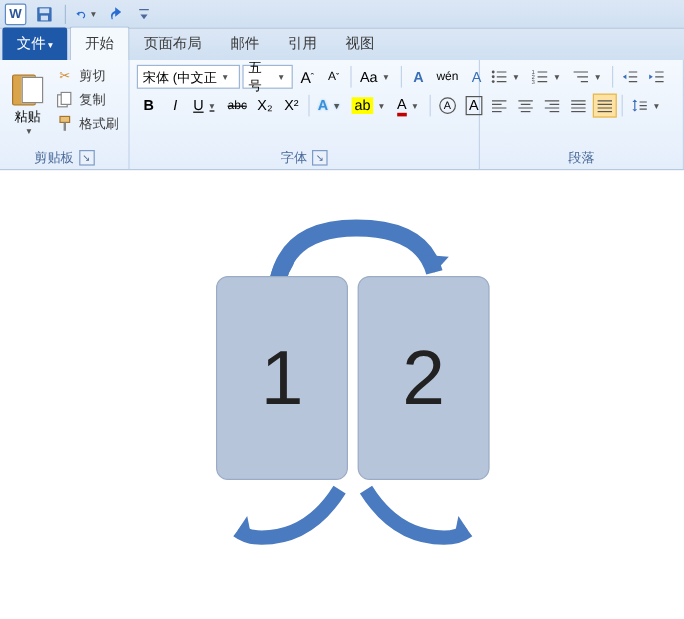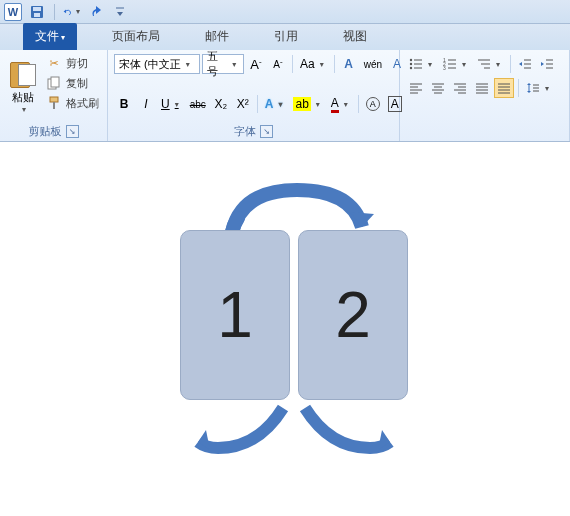--- a/index.html
+++ b/index.html
@@ -7,42 +7,42 @@
   
   
   .titlebar { background: linear-gradient(#dce7f5, #cfe0f2); height: 24px; display: flex; align-items: center; padding: 0 4px; border-bottom: 1px solid #a7bcd6; }
   .titlebar .app-icon { width: 18px; height: 18px; background: #fff; border: 1px solid #5b8ac6; border-radius: 2px; display: flex; align-items: center; justify-content: center; color: #2b579a; font-weight: bold; font-size: 11px; }
   .titlebar .qat { display: flex; gap: 6px; margin-left: 6px; align-items: center; }
   .titlebar .qat-btn { width: 18px; height: 18px; display: flex; align-items: center; justify-content: center; cursor: pointer; }
   .titlebar .sep { width: 1px; height: 16px; background: #a7bcd6; margin: 0 2px; }
   
   
   .tabs { background: linear-gradient(#dce7f5, #cfe0f2); height: 26px; display: flex; align-items: flex-end; padding: 0 2px; }
-  .tab { padding: 5px 12px; font-size: 12px; color: #3b3b3b; cursor: pointer; margin-left: 21px; }
+  .tab { padding: 5px 12px; font-size: 12px; color: #3b3b3b; cursor: pointer; }
   .tab.file { background: #1e58a9; color: #fff; border-radius: 2px 2px 0 0; margin-right: 2px; }
   .tab.active { background: #f4f9fe; border: 1px solid #a7bcd6; border-bottom: none; border-radius: 2px 2px 0 0; }
   
   
   .ribbon { background: linear-gradient(#f4f9fe, #e4eefb); border-bottom: 1px solid #a7bcd6; height: 92px; display: flex; }
   .group { border-right: 1px solid #c3d4ea; display: flex; flex-direction: column; padding: 2px 4px 0 4px; }
   .group-body { flex: 1; display: flex; align-items: flex-start; }
   .group-label { text-align: center; font-size: 11px; color: #4a6a9a; padding: 2px 0; display: flex; justify-content: center; align-items: center; gap: 4px; }
   .launcher { width: 13px; height: 13px; border: 1px solid #7a9cc6; background: #eaf1fb; font-size: 8px; display: flex; align-items: center; justify-content: center; color: #4a6a9a; cursor: pointer; }
   
   
   .clip-main { display: flex; flex-direction: column; align-items: center; padding: 2px 4px; cursor: pointer; }
   .clip-icon { width: 30px; height: 34px; position: relative; }
   .clipboard-board { position: absolute; bottom: 0; left: 2px; width: 20px; height: 26px; background: #d9a44a; border: 1px solid #a8742a; border-radius: 2px; }
   .clipboard-paper { position: absolute; bottom: 2px; left: 10px; width: 18px; height: 22px; background: #fff; border: 1px solid #888; }
   .clip-side { display: flex; flex-direction: column; gap: 2px; padding: 2px 2px; }
   .clip-btn { display: flex; align-items: center; gap: 4px; padding: 1px 2px; cursor: pointer; font-size: 11px; color: #3b3b3b; }
   .clip-btn .ci { width: 16px; height: 16px; display: flex; align-items: center; justify-content: center; }
   
   
-  .font-rows { display: flex; flex-direction: column; gap: 20px; padding: 2px 2px; }
+  .font-rows { display: flex; flex-direction: column; gap: 4px; padding: 2px 2px; }
   .row { display: flex; align-items: center; gap: 2px; }
   .combo { background: #fff; border: 1px solid #9db6d6; height: 20px; display: flex; align-items: center; padding: 0 4px; font-size: 11px; cursor: pointer; }
   .dd { width: 10px; text-align: center; color: #555; font-size: 8px; margin-left: 2px; }
   .rbtn { min-width: 20px; height: 20px; display: flex; align-items: center; justify-content: center; cursor: pointer; border: 1px solid transparent; font-size: 12px; padding: 0 2px; }
   .vsep { width: 1px; height: 18px; background: #c3d4ea; margin: 0 2px; }
   
   
   .para-rows { display: flex; flex-direction: column; gap: 4px; padding: 2px 2px; }
   
   
@@ -89,20 +89,21 @@
       <svg width="10" height="12">
           <line x1="1" y1="2" x2="9" y2="2" stroke="#4a6a9a"></line>
           <path d="M2 6 L5 10 L8 6 Z" fill="#4a6a9a"></path>
         </svg>
     </div>
   </div>
 </div>
 
 <div class="tabs">
   <div class="tab file"><span>文件</span><span class="dd" style="color:#fff">▾</span></div>
+  <div class="tab active">开始</div>
   <div class="tab">页面布局</div>
   <div class="tab">邮件</div>
   <div class="tab">引用</div>
   <div class="tab">视图</div>
 </div>
 
 <div class="ribbon">
 
   <div class="group" style="width:108px">
     <div class="group-body">
@@ -329,20 +330,23 @@
                 <path d="M3 1 L1 3 L5 3 Z M3 11 L1 9 L5 9 Z" fill="#3a6fb7"></path>
                 <line x1="3" y1="3" x2="3" y2="9" stroke="#3a6fb7"></line>
                 <line x1="7" y1="3" x2="13" y2="3" stroke="#555"></line>
                 <line x1="7" y1="6" x2="13" y2="6" stroke="#555"></line>
                 <line x1="7" y1="9" x2="13" y2="9" stroke="#555"></line>
               </svg>
             <span class="dd">▾</span>
           </div>
         </div>
       </div>
+    </div>
+    <div class="group-label">
+      <span>段落</span>
     </div>
   </div>
 
 </div>
 
 <div class="canvas">
   <div class="diagram">
     <svg class="arrow-top" width="170" height="56">
       <path d="M20 50 Q30 8 85 8 Q140 8 150 45" fill="none" stroke="#4a7abf" stroke-width="14"></path>
       <path d="M150 45 L138 30 L162 32 Z" fill="#4a7abf"></path>

